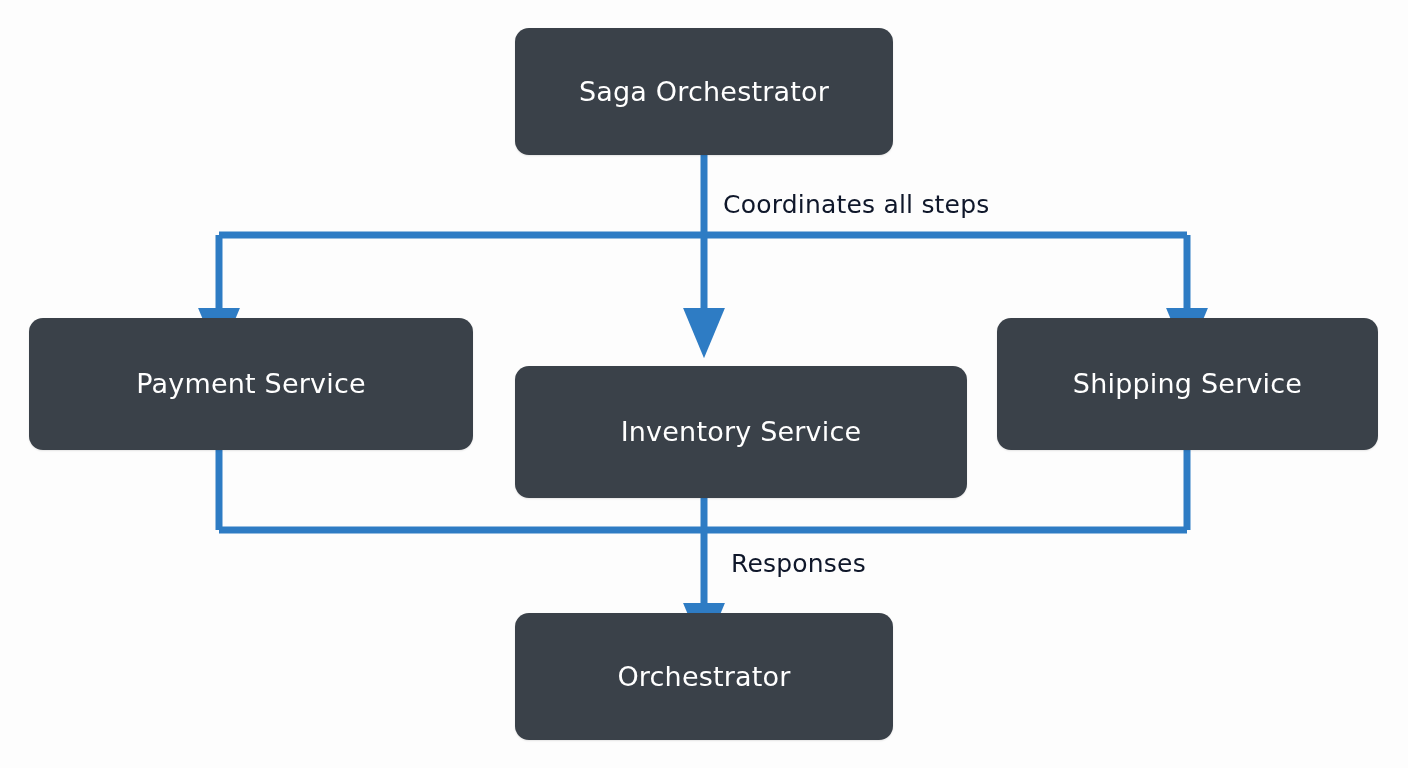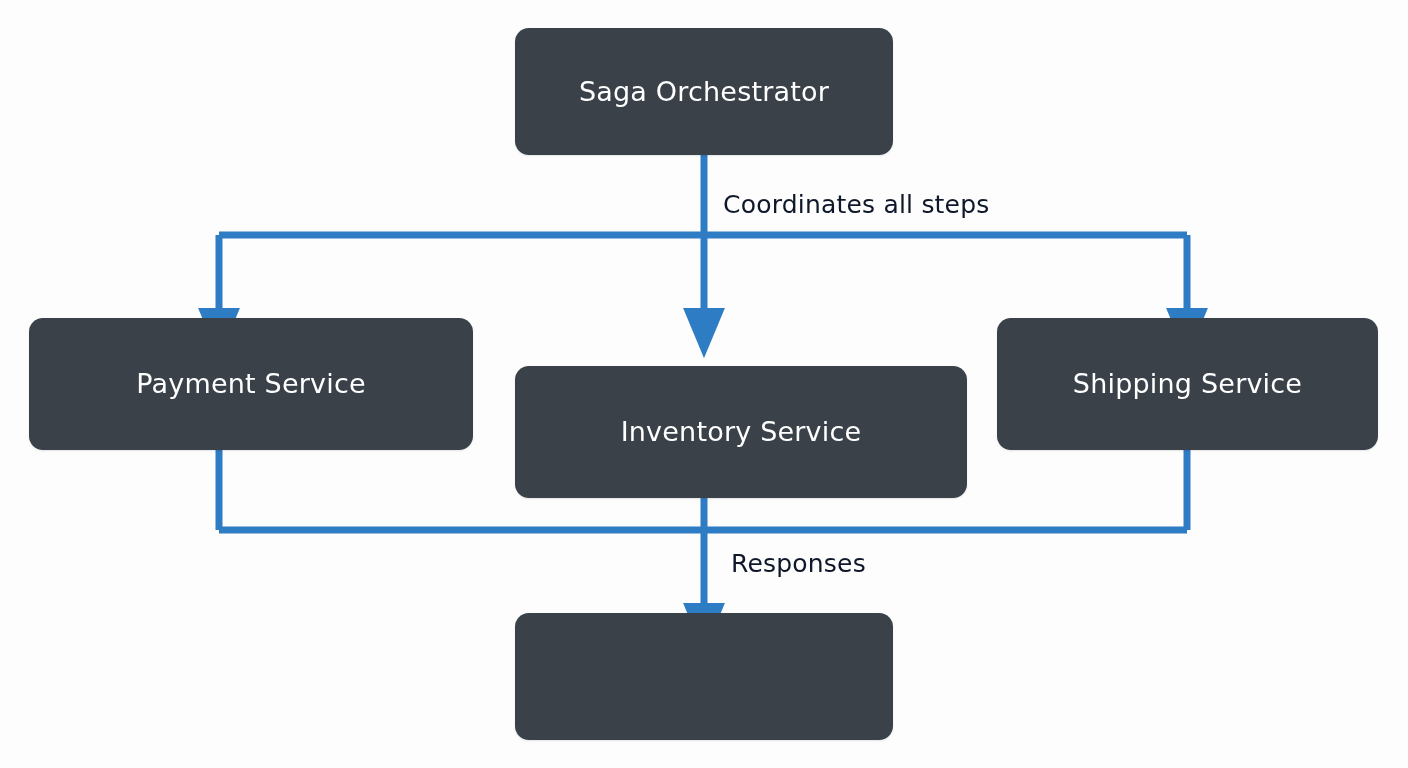--- a/index.html
+++ b/index.html
@@ -112,19 +112,20 @@
 
   <div id="node-inventory" class="node">
     <span class="line1">Inventory Service</span>
   </div>
 
   <div id="node-shipping" class="node">
     <span class="line1">Shipping Service</span>
   </div>
 
   <div id="node-bottom" class="node">
+    <span class="line1">Orchestrator</span>
   </div>
 
   <div id="label-coordinates" class="edge-label">Coordinates all steps</div>
 
   <div id="label-responses" class="edge-label">Responses</div>
 
 </div>
 
 </body></html>

